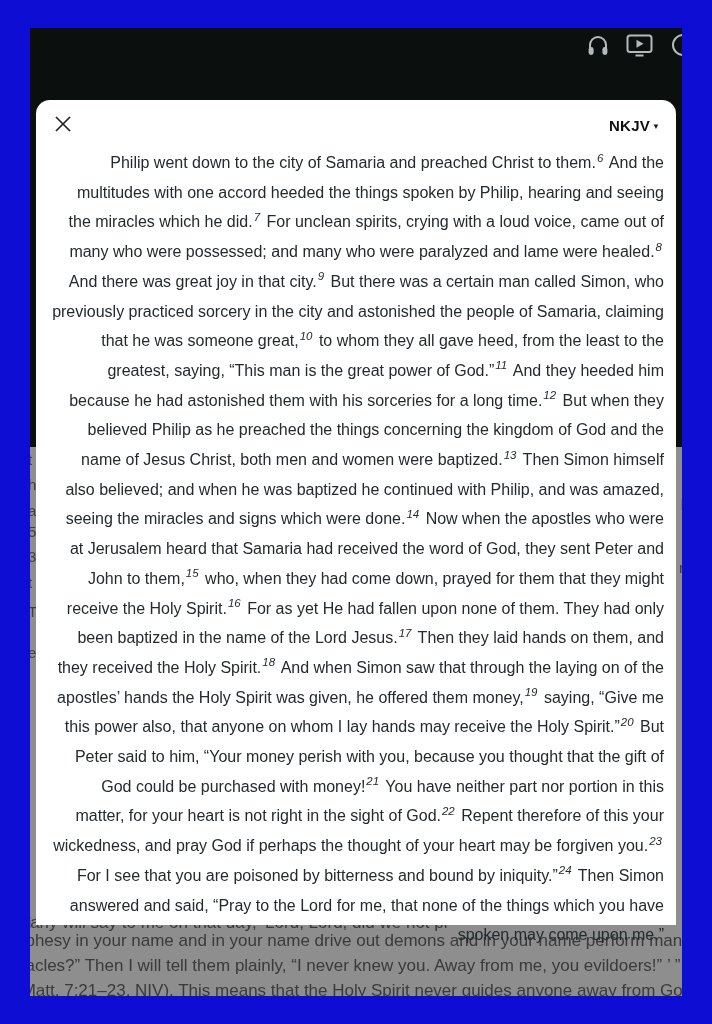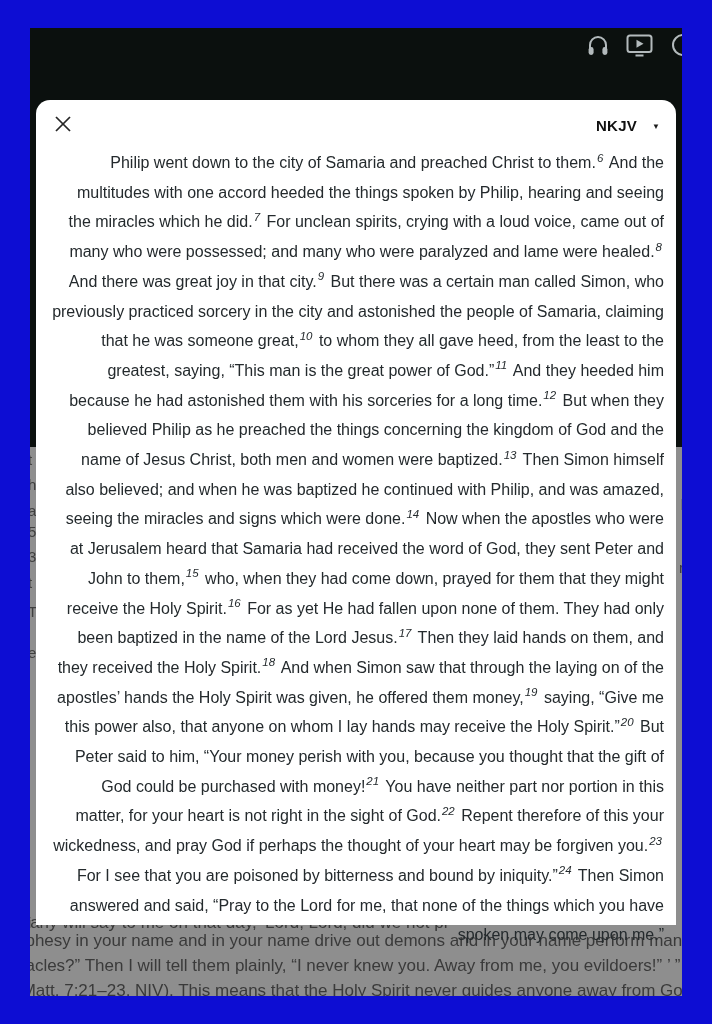--- a/index.html
+++ b/index.html
@@ -38,21 +38,21 @@
   .modal{
     position:absolute;left:6px;top:72px;width:640px;height:825px;
     background:var(--modal_bg,#ffffff);border-radius:14px 14px 0 0;
   }
   .close-btn{
     position:absolute;left:14px;top:11px;width:26px;height:26px;
     background:none;border:none;padding:4px;cursor:pointer;
   }
   .version-btn{
     position:absolute;right:16px;top:14px;height:22px;
-    display:flex;align-items:center;gap:15px;
+    display:flex;align-items:center;gap:2px;
     background:none;border:none;padding:0;cursor:pointer;
     font-family:"Liberation Sans", sans-serif;
     font-size:15px;font-weight:bold;color:#101010;letter-spacing:.2px;
   }
   .version-btn .caret{font-size:8px;color:#1c1c1c;transform:translateY(1px);}
   .scripture{
     position:absolute;left:16px;top:48px;width:612px;
     font-size:16px;line-height:29.7px;color:var(--scripture_text,#242a2d);
     text-align:right;
   }

